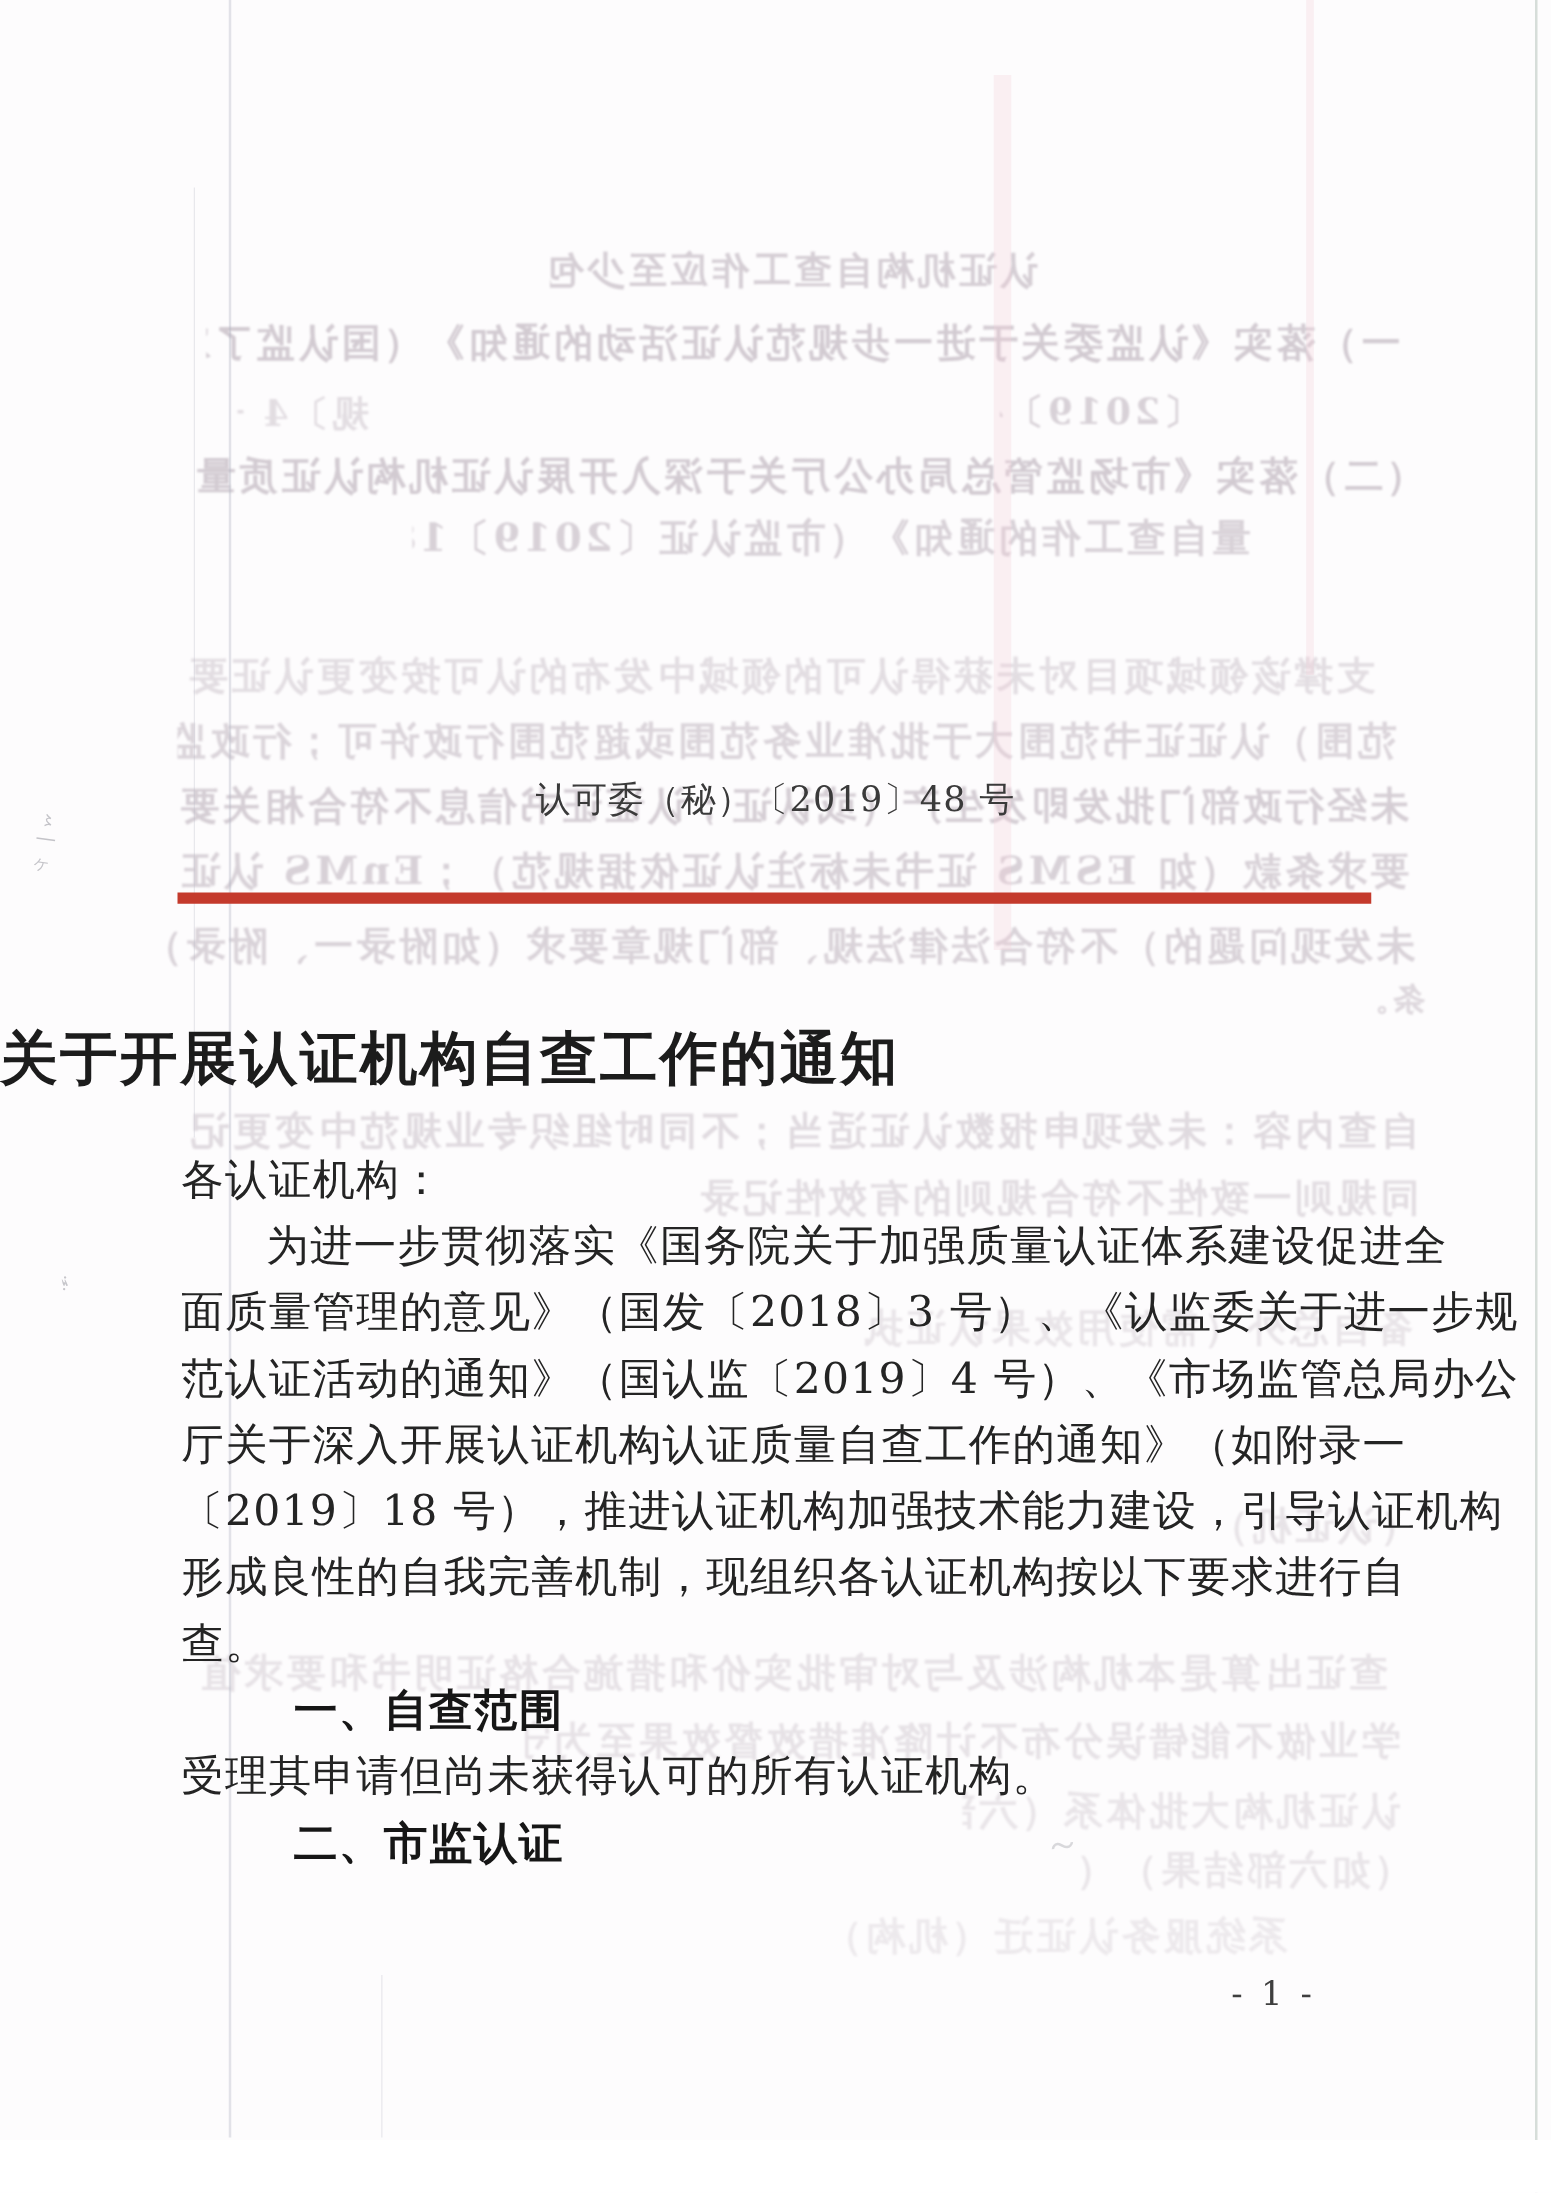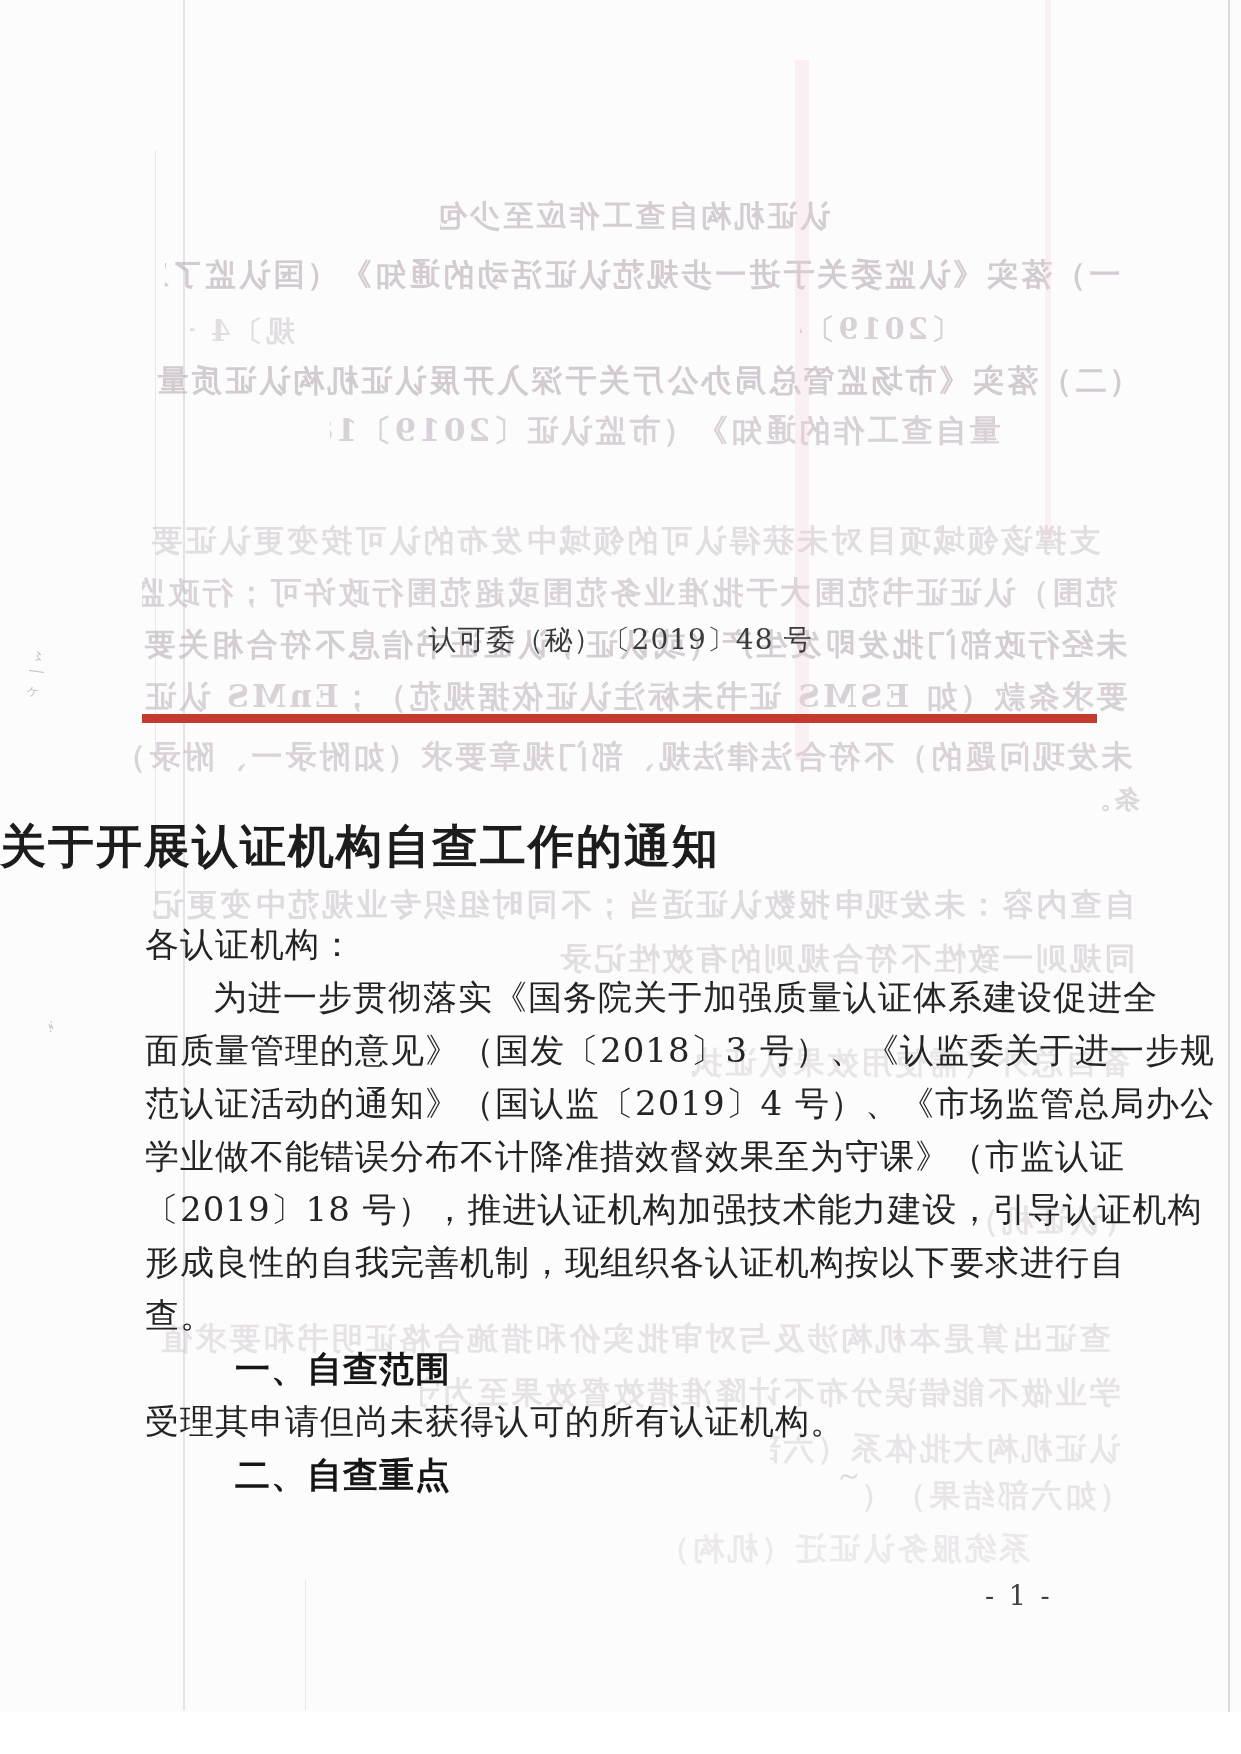--- a/index.html
+++ b/index.html
@@ -100,25 +100,25 @@
 
   <div class="red-rule" style="background: rgb(196, 58, 44);"></div>
 
   <div class="notice-title">关于开展认证机构自查工作的通知</div>
 
   <div class="body-text" id="body-text">
       <div class="bline">各认证机构：</div>
       <div class="bline ind">为进一步贯彻落实《国务院关于加强质量认证体系建设促进全</div>
       <div class="bline">面质量管理的意见》（国发〔2018〕3 号）、《认监委关于进一步规</div>
       <div class="bline">范认证活动的通知》（国认监〔2019〕4 号）、《市场监管总局办公</div>
-      <div class="bline">学业做不能错误分布不计降准措效督效果至为守课》（市监认证</div>
+      <div class="bline">厅关于深入开展认证机构认证质量自查工作的通知》（如附录一</div>
       <div class="bline">〔2019〕18 号），推进认证机构加强技术能力建设，引导认证机构</div>
       <div class="bline">形成良性的自我完善机制，现组织各认证机构按以下要求进行自</div>
       <div class="bline">查。</div>
       <div class="bline head">一、自查范围</div>
       <div class="bline">受理其申请但尚未获得认可的所有认证机构。</div>
-      <div class="bline head">二、自查重点</div>
+      <div class="bline head">二、市监认证</div>
     </div>
 
   <div class="page-number">- 1 -</div>
 
   <div class="paper-bottom"></div>
 </div>
 
 </body></html>

